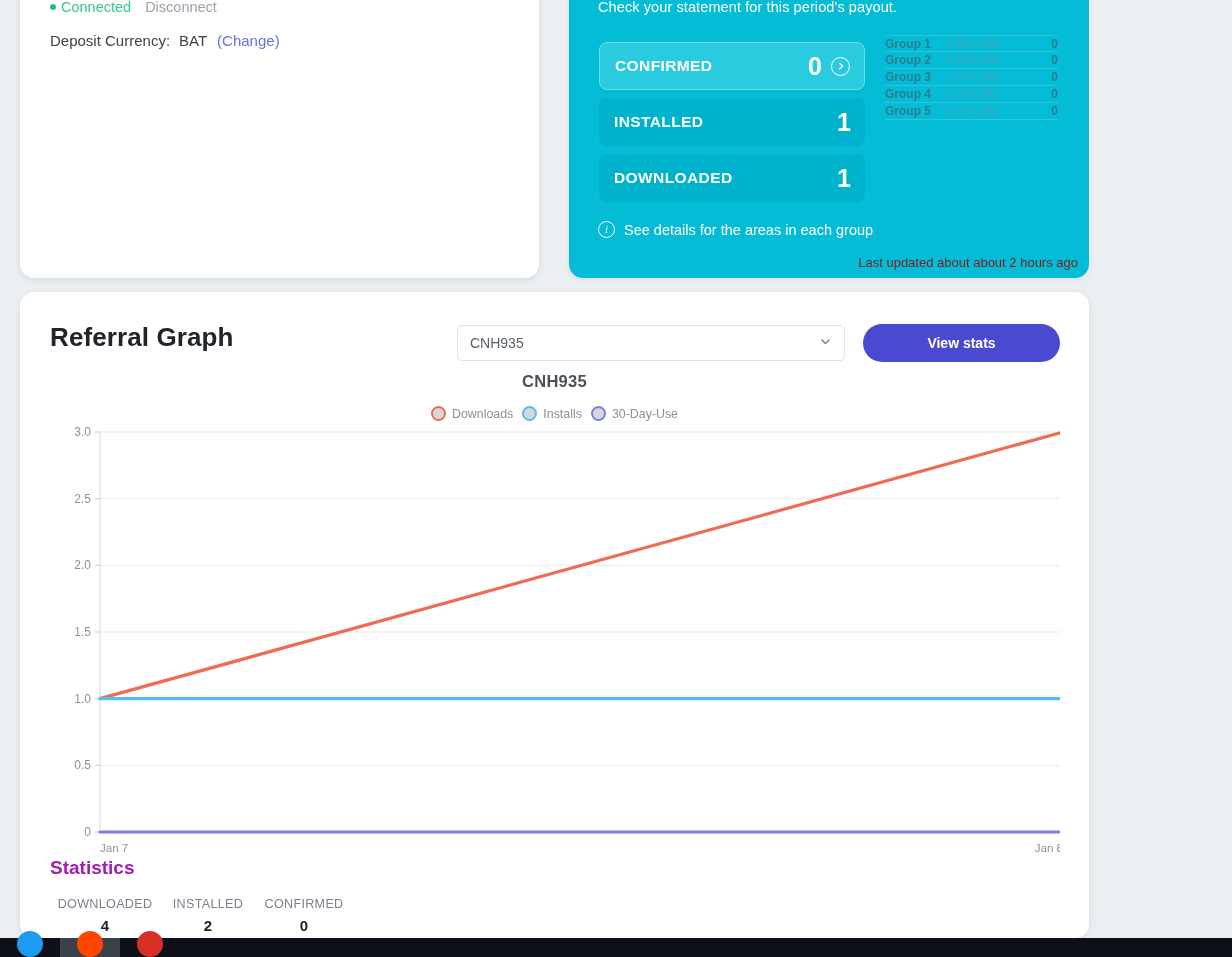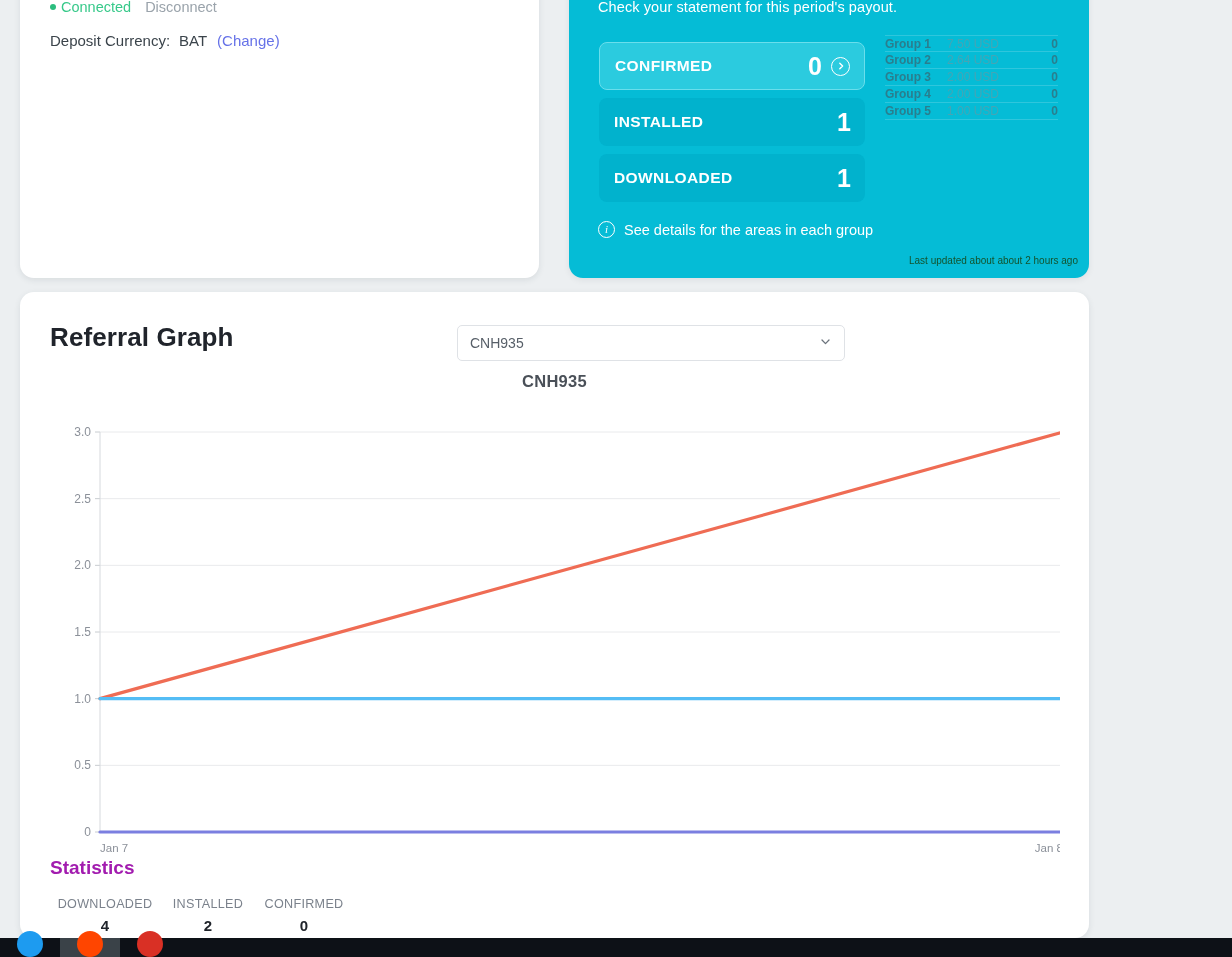--- a/index.html
+++ b/index.html
@@ -162,22 +162,22 @@
     align-items: center;
     justify-content: center;
     font-size: 11px;
     font-family: "Liberation Serif", serif;
     font-style: italic;
     line-height: 1;
   }
   .last-updated {
     position: absolute;
     right: 11px; top: 368px;
-    font-size: 10px;
-    color: #14532d;
+    font-size: 13px;
+    color: #7f1d1d;
   }
 
   
   .graph-card {
     position: absolute;
     left: 20px; top: 292px;
     width: 1069px; height: 646px;
     background: #ffffff;
     border-radius: 14px;
     box-shadow: 0 2px 6px rgba(40,55,70,0.10);
@@ -397,23 +397,38 @@
 
   <div class="ref-select">
     <span class="sel-val">CNH935</span>
     <span>
       <svg width="13" height="13" viewBox="0 0 13 13">
         <path d="M3 5 L6.5 8.6 L10 5" fill="none" stroke="#6b737c" stroke-width="1.3" stroke-linecap="round" stroke-linejoin="round"></path>
       </svg>
     </span>
   </div>
 
+  <button class="view-stats-btn">View stats</button>
 
   <div class="chart-name">CNH935</div>
 
+  <div class="legend" id="chart-legend">
+      <div class="legend-item">
+        <span class="legend-dot" style="border-color: rgb(239, 108, 84); background: rgb(216, 216, 216);"></span>
+        <span>Downloads</span>
+      </div>
+      <div class="legend-item">
+        <span class="legend-dot" style="border-color: rgb(84, 189, 245); background: rgb(216, 216, 216);"></span>
+        <span>Installs</span>
+      </div>
+      <div class="legend-item">
+        <span class="legend-dot" style="border-color: rgb(123, 127, 224); background: rgb(216, 216, 216);"></span>
+        <span>30-Day-Use</span>
+      </div>
+    </div>
 
   <div class="plot-wrap">
     <svg class="plot-svg" id="plot-svg" width="1010" height="440">
         <line x1="50" y1="410" x2="1013" y2="410" stroke="#e9eaec" stroke-width="1"></line>
         <line x1="45" y1="410" x2="50" y2="410" stroke="#c8ccd0" stroke-width="1"></line>
         <text x="41" y="414" text-anchor="end" font-size="12" fill="#8b9099" font-family="&quot;Liberation Sans&quot;, sans-serif">0</text>
         <line x1="50" y1="343.33333333333337" x2="1013" y2="343.33333333333337" stroke="#e9eaec" stroke-width="1"></line>
         <line x1="45" y1="343.33333333333337" x2="50" y2="343.33333333333337" stroke="#c8ccd0" stroke-width="1"></line>
         <text x="41" y="347.33333333333337" text-anchor="end" font-size="12" fill="#8b9099" font-family="&quot;Liberation Sans&quot;, sans-serif">0.5</text>
         <line x1="50" y1="276.6666666666667" x2="1013" y2="276.6666666666667" stroke="#e9eaec" stroke-width="1"></line>

